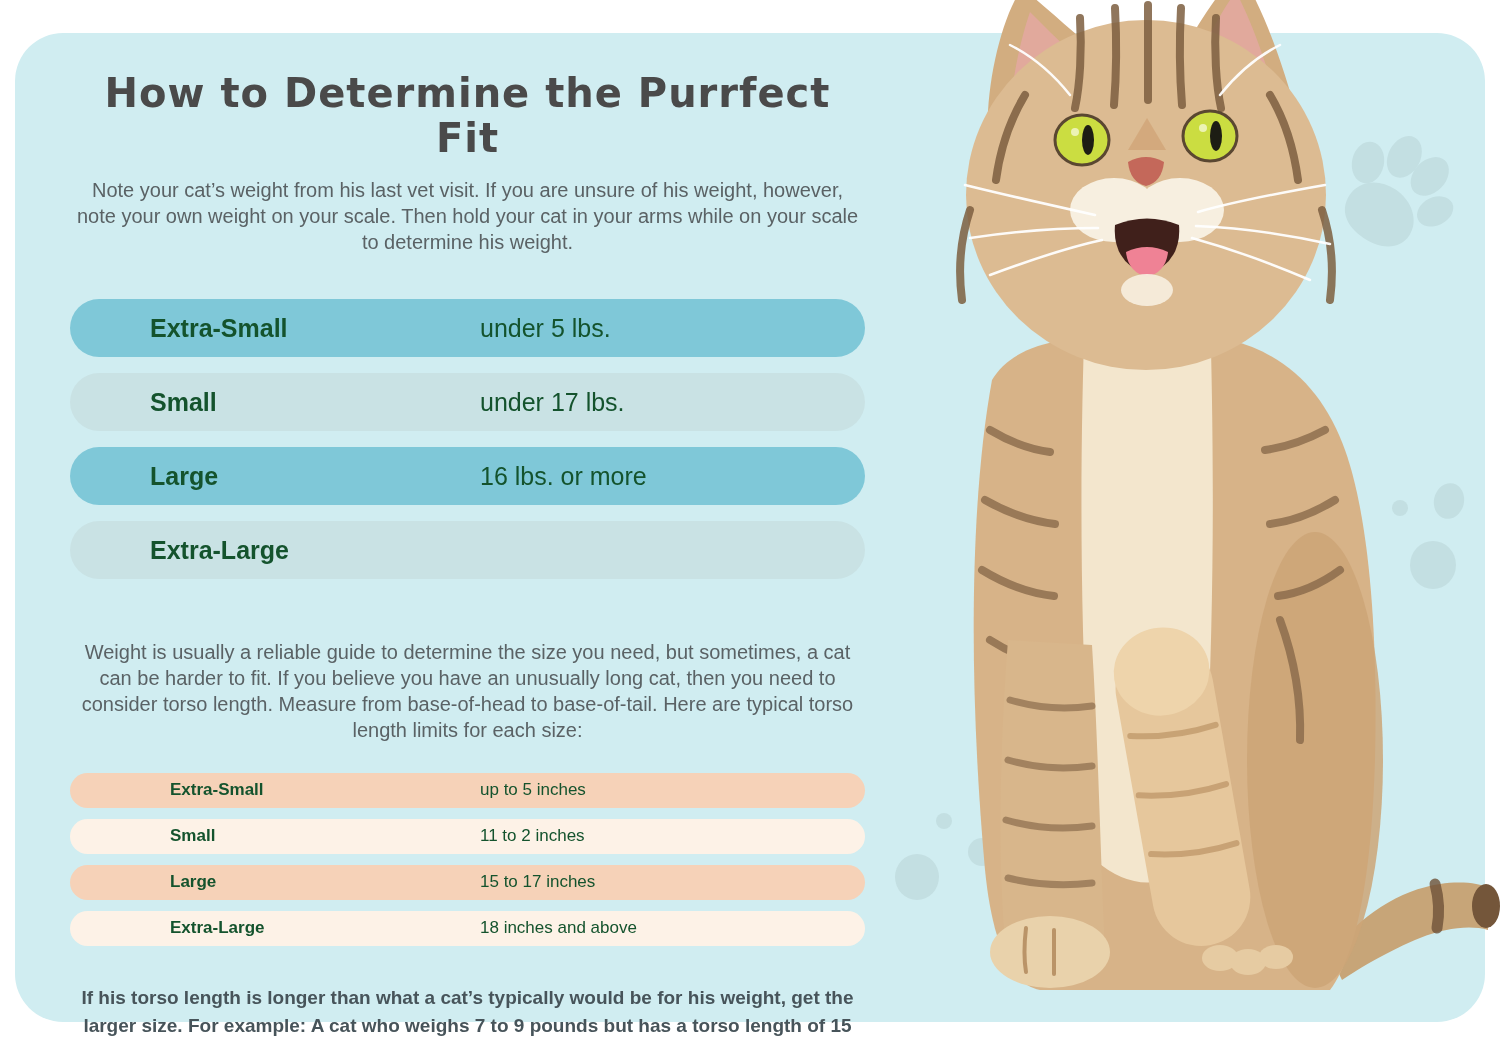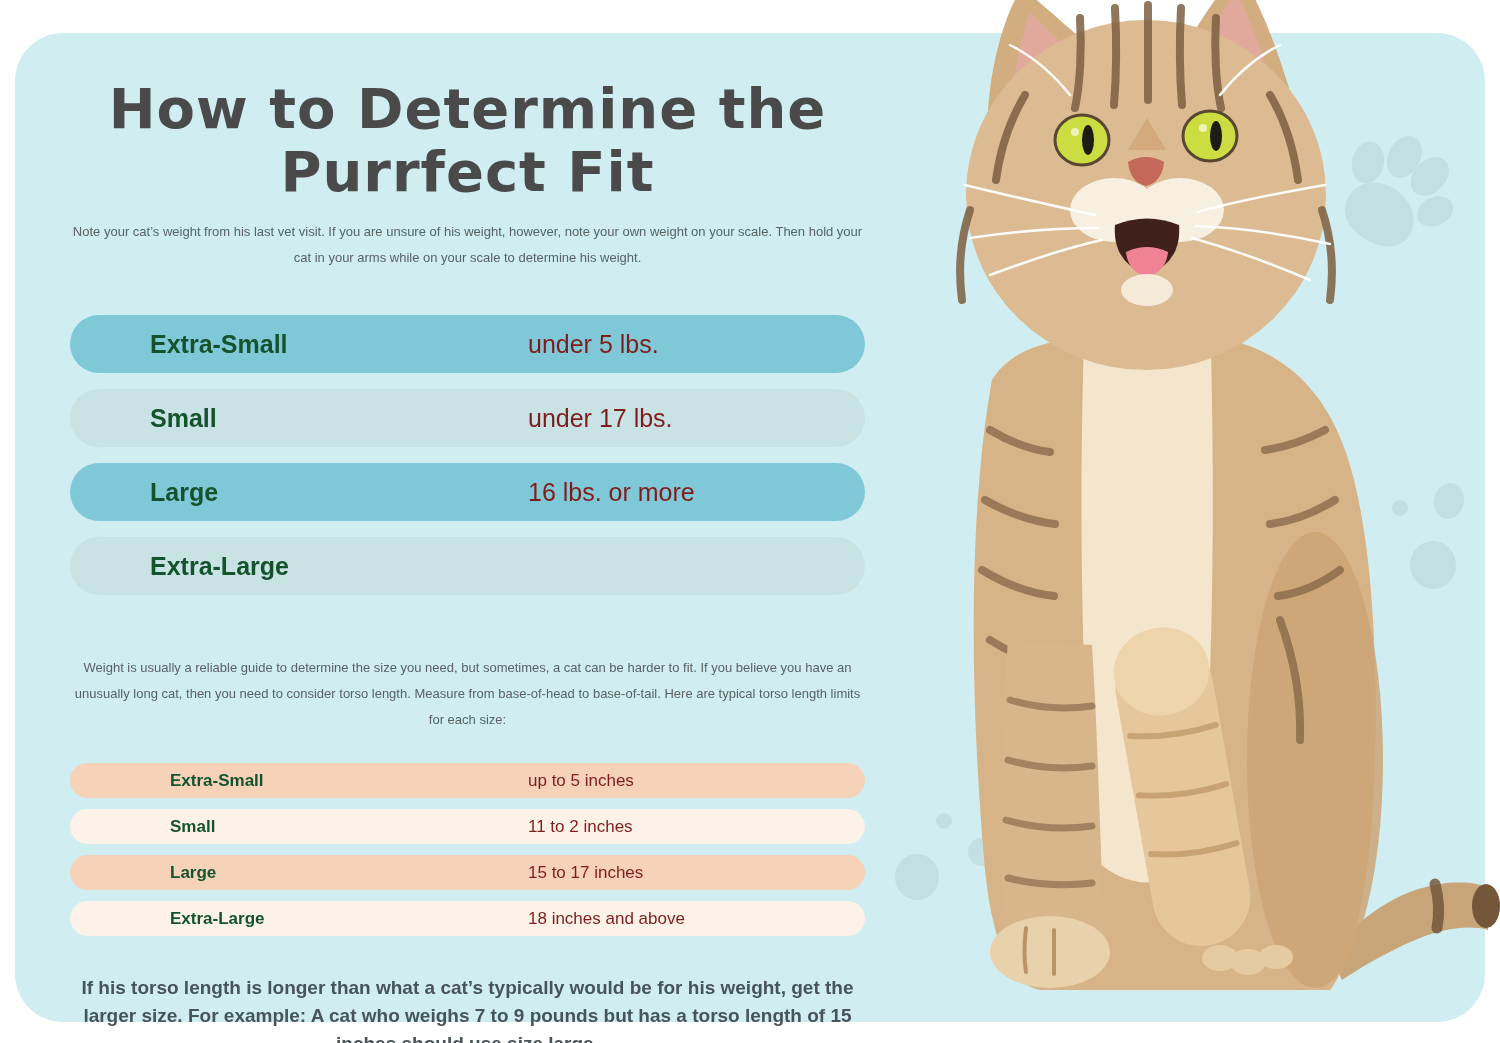--- a/index.html
+++ b/index.html
@@ -9,38 +9,37 @@
     font-family:"Liberation Sans",sans-serif;
   }
   .card{
     position:absolute;left:15px;top:33px;width:1470px;height:989px;
     background:#d0edf1;border-radius:48px;
   }
   .content{
     position:absolute;left:70px;top:0;width:795px;text-align:center;
   }
   h1.title{
-    margin:12px;padding-top:66px;
+    margin:5px;padding-top:66px;
     font-family:"DejaVu Sans",sans-serif;font-weight:700;
-    font-size:56px;line-height:1.12;color:#4a4a4a;letter-spacing:1px;
+    font-size:40px;line-height:1.12;color:#4a4a4a;letter-spacing:1px;
   }
   p.body-text{
     margin:16px auto 0;width:795px;
-    font-size:13px;line-height:26px;color:#5a6265;
+    font-size:20px;line-height:26px;color:#5a6265;
   }
   .size-table{margin-top:44px;}
   .st-row{position:relative;text-align:left;}
   .cell-label{
     position:absolute;top:50%;transform:translateY(-50%);
     font-weight:700;color:#14532d;
   }
   .cell-value{
     position:absolute;left:410px;top:50%;transform:translateY(-50%);
-    color:#7f1d1d;
-    margin-left:48px;
+    color:#14532d;
   }
   
   .weight .st-row{height:58px;border-radius:29px;margin-bottom:16px;font-size:25px;}
   .weight .cell-label{left:80px;}
   .weight .st-row.main{background:#7fc8d8;}
   .weight .st-row.alt{background:#c9e2e4;}
   
   .torso{margin-top:30px;}
   .torso .st-row{height:35px;border-radius:18px;margin-bottom:11px;font-size:17px;}
   .torso .cell-label{left:100px;}

